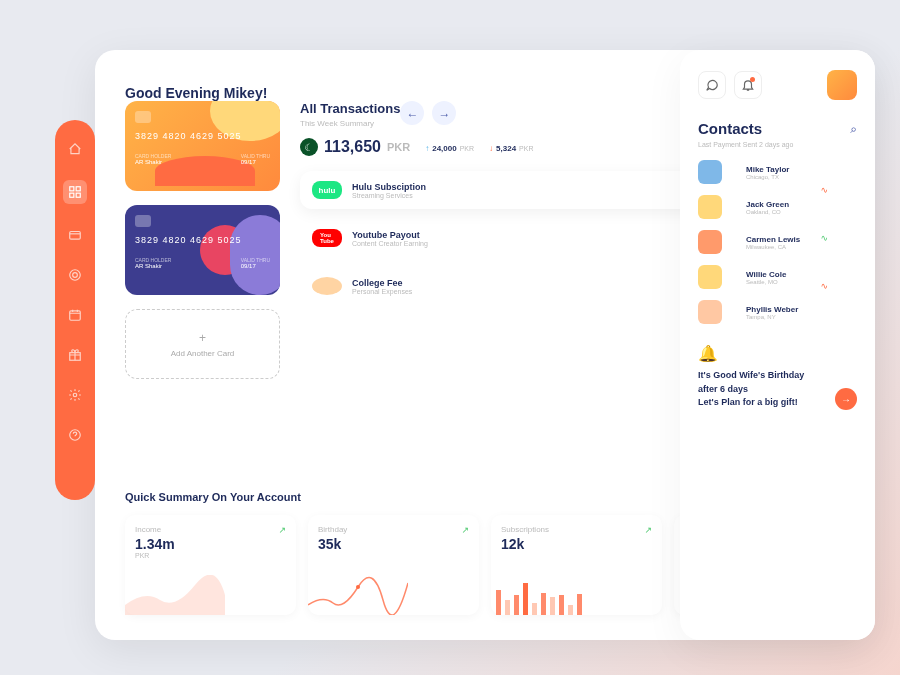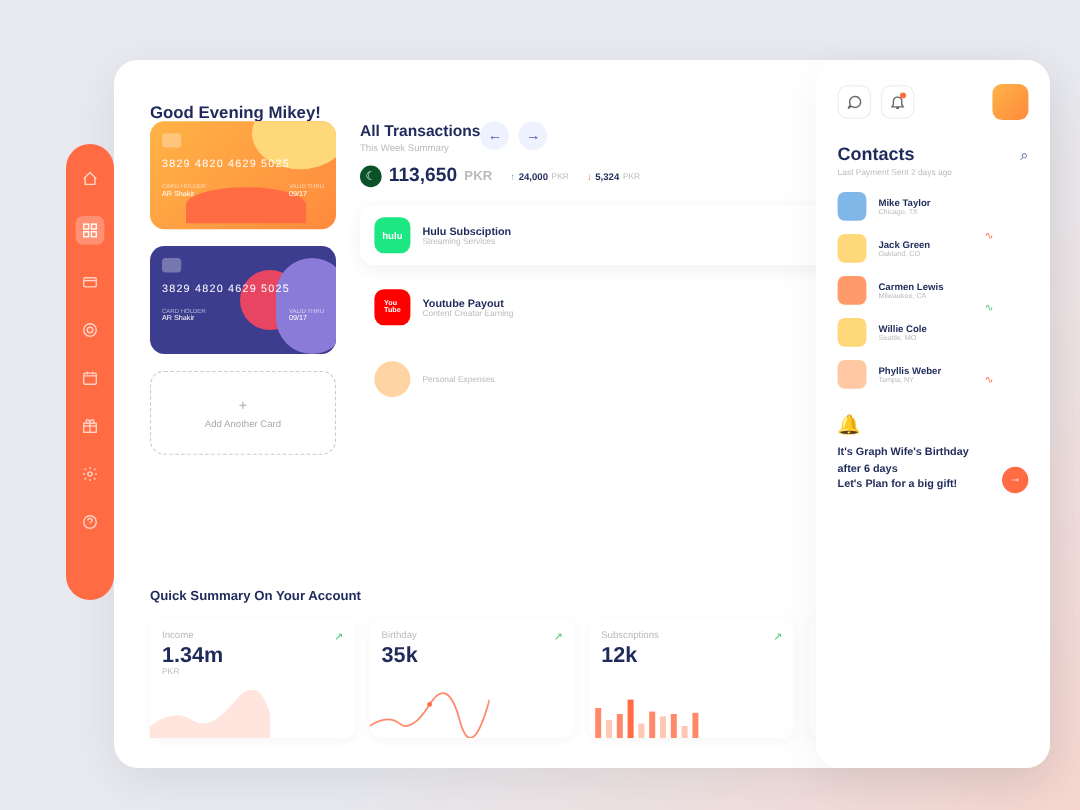--- a/index.html
+++ b/index.html
@@ -37,49 +37,49 @@
 .balance { display: flex; align-items: center; gap: 6px; }
 .balance-flag { width: 18px; height: 18px; background: #0a5228; border-radius: 50%; display: flex; align-items: center; justify-content: center; color: #fff; font-size: 10px; }
 .balance-amt { font-size: 16px; font-weight: 800; color: #1e2a5a; }
 .balance-curr { font-size: 11px; font-weight: 600; color: #bbb; }
 .stat { font-size: 8px; display: flex; align-items: center; gap: 3px; }
 .stat-up { color: #5ab5e8; }
 .stat-down { color: #ff6b42; }
 .stat-curr { color: #bbb; font-size: 7px; }
 .trans-item { display: flex; align-items: center; gap: 10px; padding: 10px 12px; border-radius: 12px; margin-bottom: 10px; }
 .trans-item.active { background: #fff; box-shadow: 0 4px 15px rgba(0,0,0,0.06); }
-.trans-icon { width: 30px; height: 30px; border-radius: 8px; display: flex; align-items: center; justify-content: center; color: #fff; font-size: 8px; font-weight: 700; }
+.trans-icon { width: 30px; height: 18px; border-radius: 8px; display: flex; align-items: center; justify-content: center; color: #fff; font-size: 8px; font-weight: 700; }
 .trans-info { flex: 1; }
 .trans-name { font-size: 9px; font-weight: 700; color: #1e2a5a; }
 .trans-cat { font-size: 7px; color: #bbb; }
 .trans-amt { font-size: 9px; font-weight: 700; color: #1e2a5a; }
 .trans-amt-curr { font-size: 7px; color: #bbb; margin-left: 2px; }
 .toggle { width: 36px; height: 18px; background: #eef2ff; border-radius: 10px; position: relative; cursor: pointer; margin-left: 12px; }
 .toggle::after { content: ''; position: absolute; right: 2px; top: 2px; width: 14px; height: 14px; background: #fff; border-radius: 50%; display: flex; align-items: center; justify-content: center; }
 .toggle-icon { position: absolute; right: 5px; top: 4px; font-size: 9px; z-index: 2; }
 .summary-section { margin-top: 15px; }
 .summary-header { display: flex; justify-content: space-between; align-items: center; margin-bottom: 12px; }
 .summary-title { font-size: 11px; font-weight: 700; color: #1e2a5a; }
 .view-all { font-size: 8px; color: #bbb; cursor: pointer; }
 .summary-cards { display: flex; gap: 12px; }
 .summary-card { flex: 1; background: #fff; border-radius: 10px; padding: 10px; box-shadow: 0 2px 10px rgba(0,0,0,0.04); position: relative; height: 100px; }
 .sc-label { font-size: 8px; color: #bbb; }
-.sc-val { font-size: 18px; font-weight: 800; color: #1e2a5a; margin-top: 2px; }
+.sc-val { font-size: 14px; font-weight: 800; color: #1e2a5a; margin-top: 2px; }
 .sc-curr { font-size: 7px; color: #bbb; }
 .sc-trend { position: absolute; top: 10px; right: 10px; font-size: 9px; color: #4fc970; }
 .sc-chart { position: absolute; bottom: 0; left: 0; right: 0; height: 40px; }
 .right-panel { position: absolute; right: 25px; top: 50px; width: 195px; bottom: 35px; background: #fff; border-radius: 20px; padding: 20px 18px; box-shadow: 0 10px 40px rgba(0,0,0,0.05); }
 .right-header { display: flex; align-items: center; gap: 8px; margin-bottom: 20px; }
 .icon-btn { width: 28px; height: 28px; background: #fff; border: 1px solid #eee; border-radius: 8px; display: flex; align-items: center; justify-content: center; cursor: pointer; font-size: 12px; position: relative; }
 .avatar { width: 30px; height: 30px; border-radius: 8px; background: linear-gradient(135deg, #ffb347, #ff8a3d); margin-left: auto; }
 .contacts-header { display: flex; justify-content: space-between; align-items: center; margin-bottom: 4px; }
 .contacts-title { font-size: 15px; font-weight: 800; color: #1e2a5a; }
 .search-icon { color: #4a5aa8; font-size: 12px; cursor: pointer; }
 .contacts-sub { font-size: 7px; color: #bbb; margin-bottom: 12px; }
-.contact { display: flex; align-items: center; gap: 10px; margin-bottom: 11px; cursor: pointer; }
+.contact { display: flex; align-items: center; gap: 24px; margin-bottom: 11px; cursor: pointer; }
 .contact-avatar { width: 24px; height: 24px; border-radius: 6px; }
 .contact-info { flex: 1; }
 .contact-name { font-size: 8px; font-weight: 700; color: #1e2a5a; }
 .contact-loc { font-size: 6px; color: #bbb; }
 .birthday { margin-top: 20px; position: relative; }
 .birthday-icon { color: #8b3fd9; font-size: 16px; margin-bottom: 6px; }
 .birthday-text { font-size: 9px; font-weight: 700; color: #1e2a5a; line-height: 1.5; }
 .birthday-btn { position: absolute; right: 0; bottom: 0; width: 22px; height: 22px; background: #ff6b42; border-radius: 50%; display: flex; align-items: center; justify-content: center; color: #fff; cursor: pointer; font-size: 10px; }
 .notif-dot { position: absolute; top: 5px; right: 6px; width: 5px; height: 5px; background: #ff6b42; border-radius: 50%; }
 .donut { width: 65px; height: 65px; position: relative; margin: 5px auto; }
@@ -240,20 +240,21 @@
               <div class="trans-cat">Content Creator Earning</div>
             </div>
           <div><span class="trans-amt">+210,000</span><span class="trans-amt-curr">PKR</span></div>
           <div class="toggle">
               <span class="toggle-icon" style="color:#4fc970;">∿</span>
             </div>
         </div>
         <div class="trans-item">
           <div class="trans-icon" style="background:#ffd4a3;border-radius:50%;"></div>
           <div class="trans-info">
+              <div class="trans-name">College Fee</div>
               <div class="trans-cat">Personal Expenses</div>
             </div>
           <div><span class="trans-amt">-11,390</span><span class="trans-amt-curr">PKR</span></div>
           <div class="toggle">
               <span class="toggle-icon" style="color:#ff6b42;">∿</span>
             </div>
         </div>
       </div>
     </div>
 
@@ -372,19 +373,19 @@
         <div class="contact-avatar" style="background:#ffc8a3"></div>
         <div class="contact-info">
           <div class="contact-name">Phyllis Weber</div>
           <div class="contact-loc">Tampa, NY</div>
         </div>
       </div>
     </div>
   <div class="birthday">
     <div class="birthday-icon">🔔</div>
     <div class="birthday-text">
-      <div>It's Graph Wife's Birthday</div>
+      <div>It's Good Wife's Birthday</div>
       <div>after 6 days</div>
       <div>Let's Plan for a big gift!</div>
     </div>
     <div class="birthday-btn">→</div>
   </div>
 </div>
 
 </body></html>

